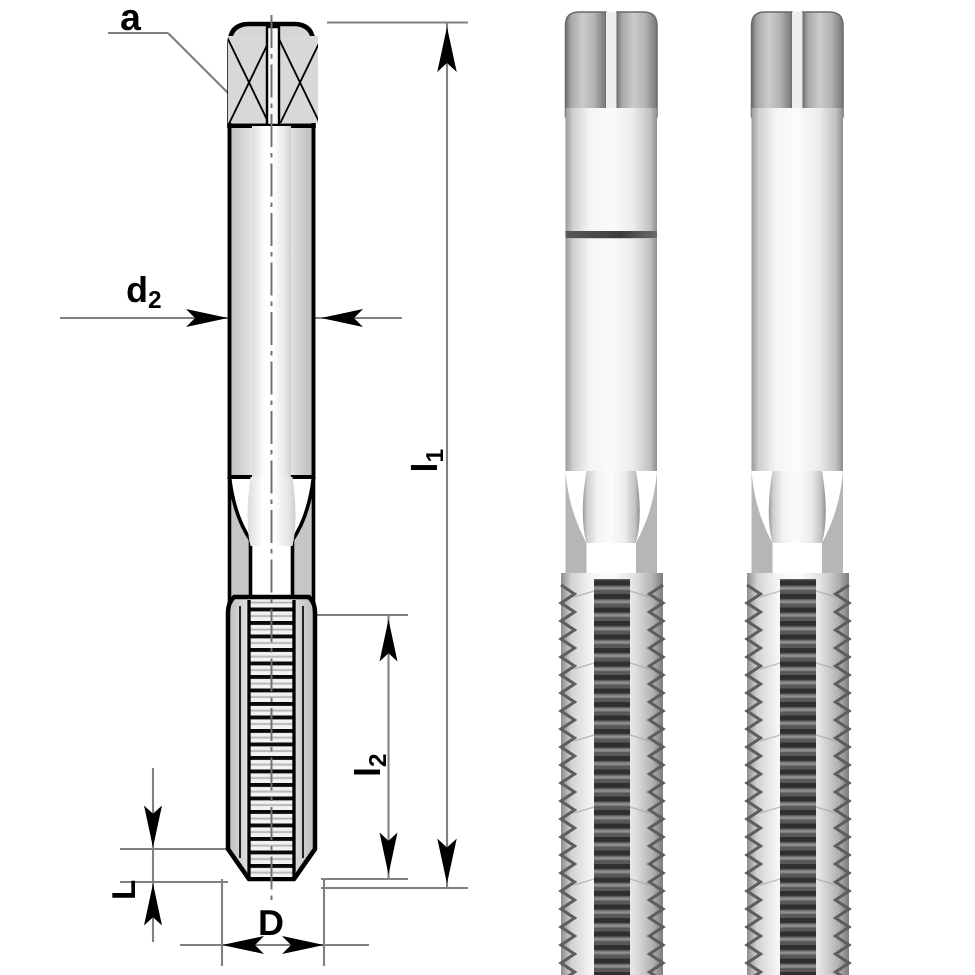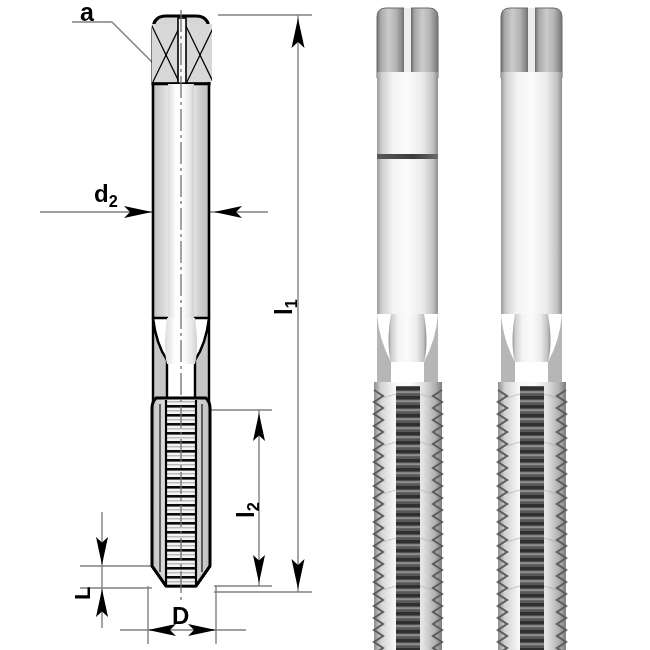--- a/index.html
+++ b/index.html
@@ -300,21 +300,21 @@
         <line x1="544" y1="538" x2="557" y2="542"></line>
         <line x1="544" y1="586" x2="557" y2="590"></line>
       </g>
     </g>
   </svg>
 
   <div class="dim-label" style="left:80px; top:0px; font-size:25px;">
     <span>a</span>
   </div>
 
-  <div class="dim-label" style="left:94px; top:182px; font-size:24px;">
+  <div class="dim-label" style="left:84px; top:182px; font-size:24px;">
     <span>d</span><span class="sub">2</span>
   </div>
 
   <div class="dim-label rot90" style="left:272px; top:315px; font-size:24px;">
     <span>l</span><span class="sub">1</span>
   </div>
 
   <div class="dim-label rot90" style="left:234px; top:518px; font-size:24px;">
     <span>l</span><span class="sub">2</span>
   </div>

